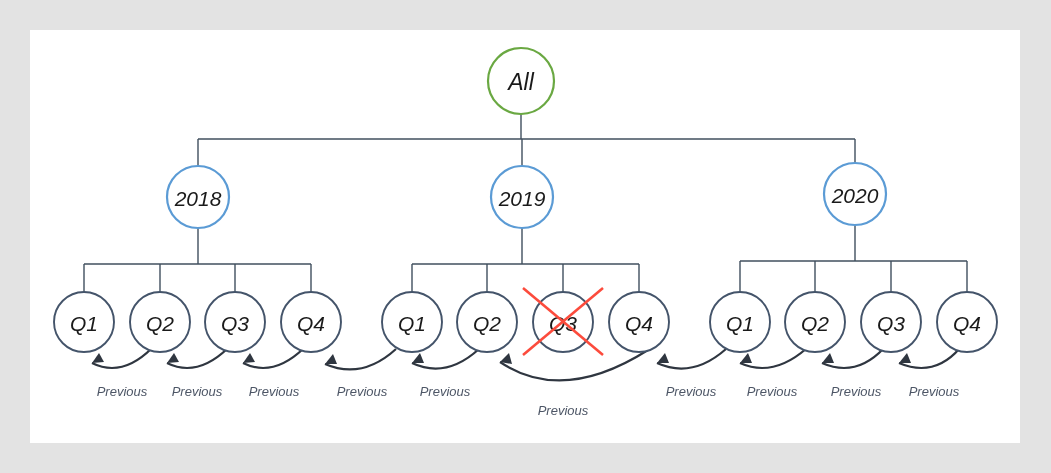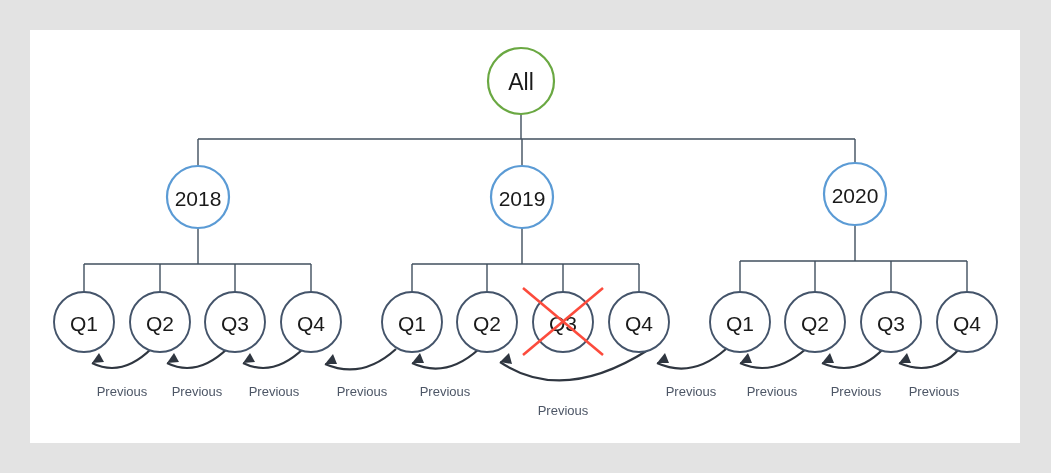--- a/index.html
+++ b/index.html
@@ -10,20 +10,21 @@
     width: 1051px;
     height: 473px;
     background: #e3e3e3;
     font-family: "Liberation Sans", sans-serif;
     overflow: hidden;
   }
   #stage {
     position: relative;
     width: 1051px;
     height: 377px;
+    font-style: italic;
   }
   #card {
     position: absolute;
     left: 30px;
     top: 30px;
     width: 990px;
     height: 413px;
     background: #ffffff;
   }
   #diagram {

